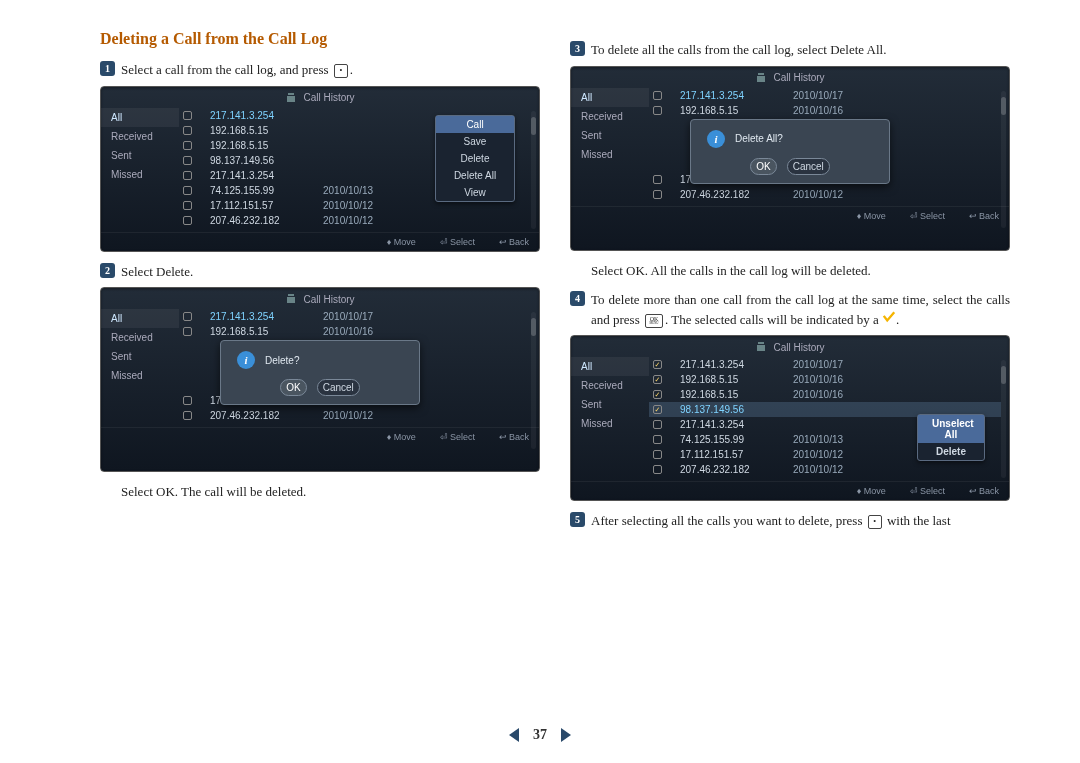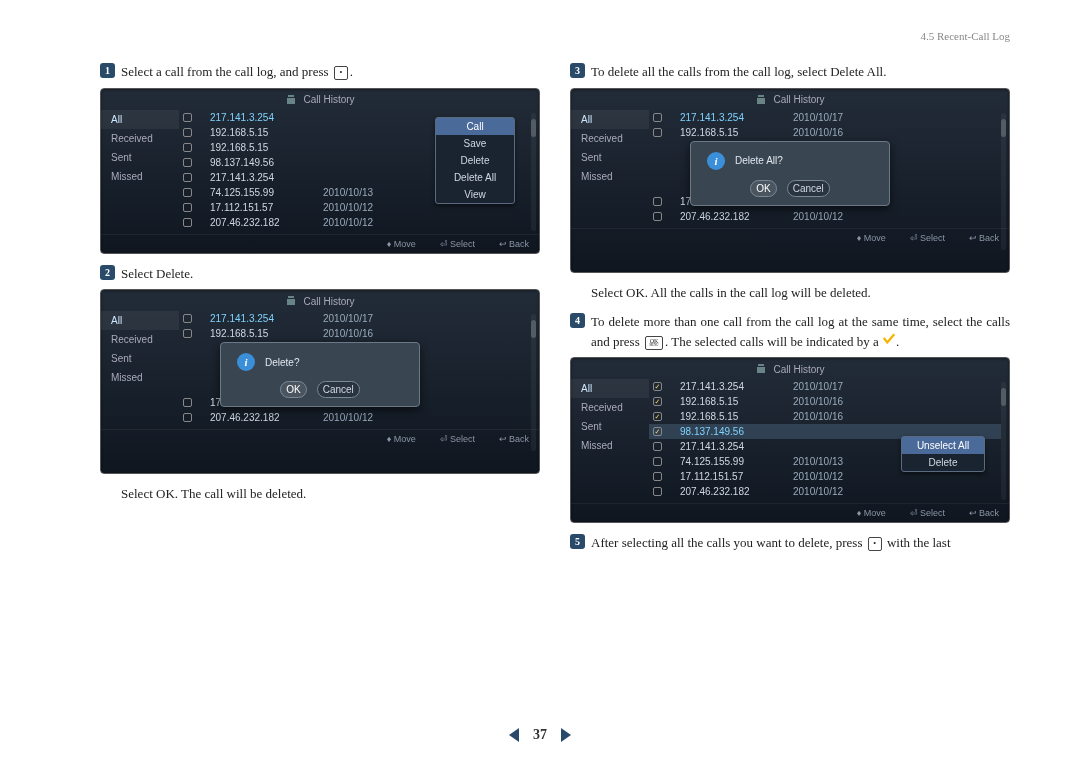--- a/index.html
+++ b/index.html
@@ -55,25 +55,25 @@
   .pager { position:absolute; bottom:20px; left:0; right:0; display:flex; gap:14px; justify-content:center; align-items:center; font-size:14px; color:#2a4a6a; }
   .pager .tri { width:0;height:0;border-top:7px solid transparent;border-bottom:7px solid transparent; }
   .pager .prev { border-right:10px solid #2a4a6a; }
   .pager .next { border-left:10px solid #2a4a6a; }
   .pager .num { font-weight:bold; color:#333; }
 </style>
 </head>
 <body>
 
 <div class="page">
-  <div class="header-right">4.5 Recent-Call Log</div>
 
   <div class="cols">
 
     <div class="col">
+      <h2 class="orange">Deleting a Call from the Call Log</h2>
 
       <div class="step">
         <span class="badge">1</span>
         <span class="step-text">
           <span>Select a call from the call log, and press </span><span class="icon-key dot"></span><span>.</span>
         </span>
       </div>
 
       <div class="shot" id="shot1">
         <div class="title">
@@ -335,21 +335,21 @@
                 <span class="ip">17.112.151.57</span>
                 <span class="date">2010/10/12</span>
               </div>
               <div class="row">
                 <span class="cb"></span>
                 <span class="ip">207.46.232.182</span>
                 <span class="date">2010/10/12</span>
               </div>
             </div>
         </div>
-        <div class="menu" id="shot4-menu" style="top:78px; right:24px; width:84px;">
+        <div class="menu" id="shot4-menu" style="top:78px; right:24px; width:68px;font-weight:bold;">
             <div class="mi hi">Unselect All</div>
             <div class="mi">Delete</div>
           </div>
         <div class="scroll"></div>
         <div class="footer">
           <span>♦ <span>Move</span></span>
           <span>⏎ <span>Select</span></span>
           <span>↩ <span>Back</span></span>
         </div>
       </div>

